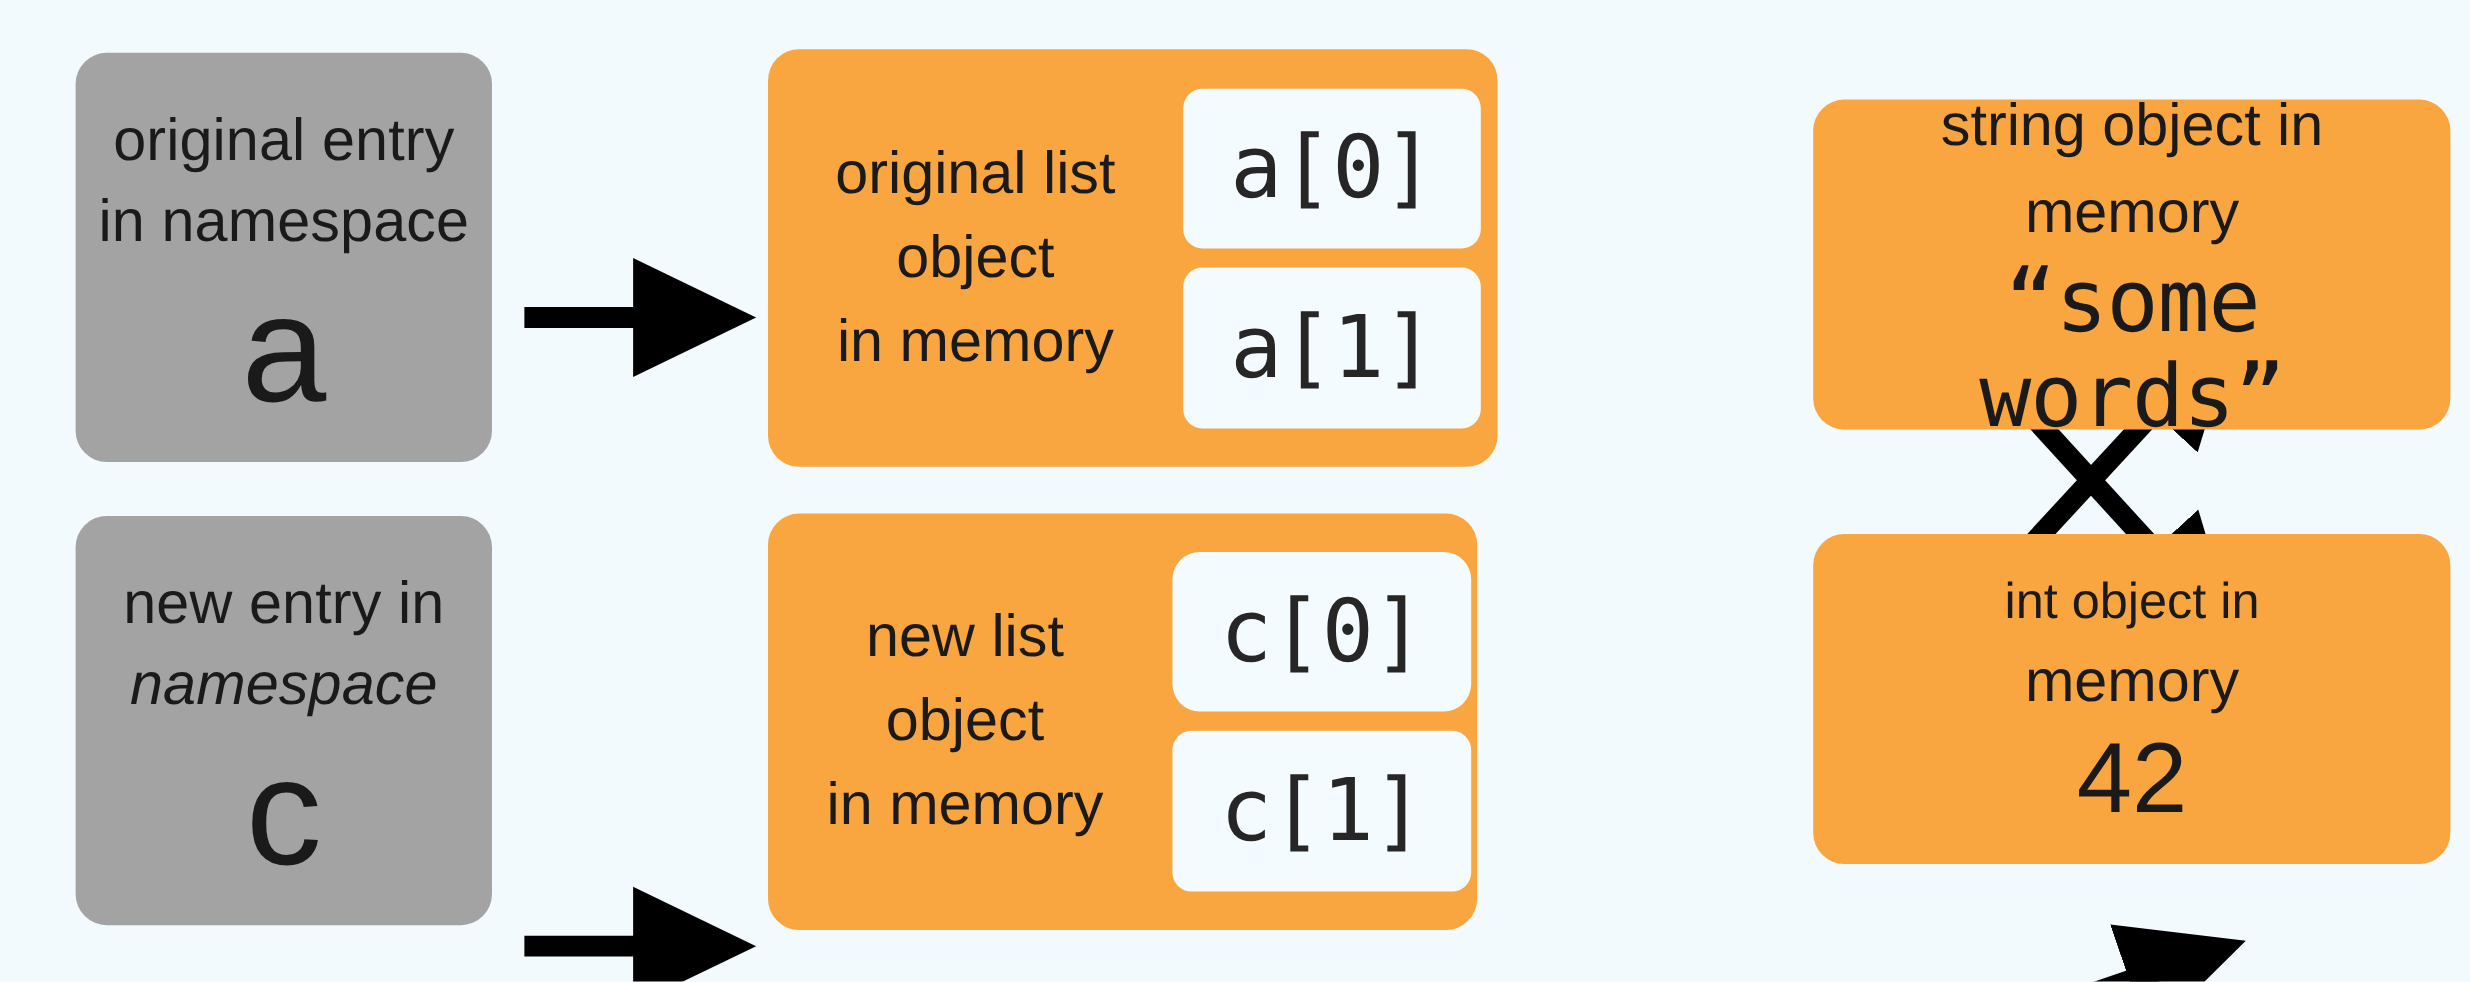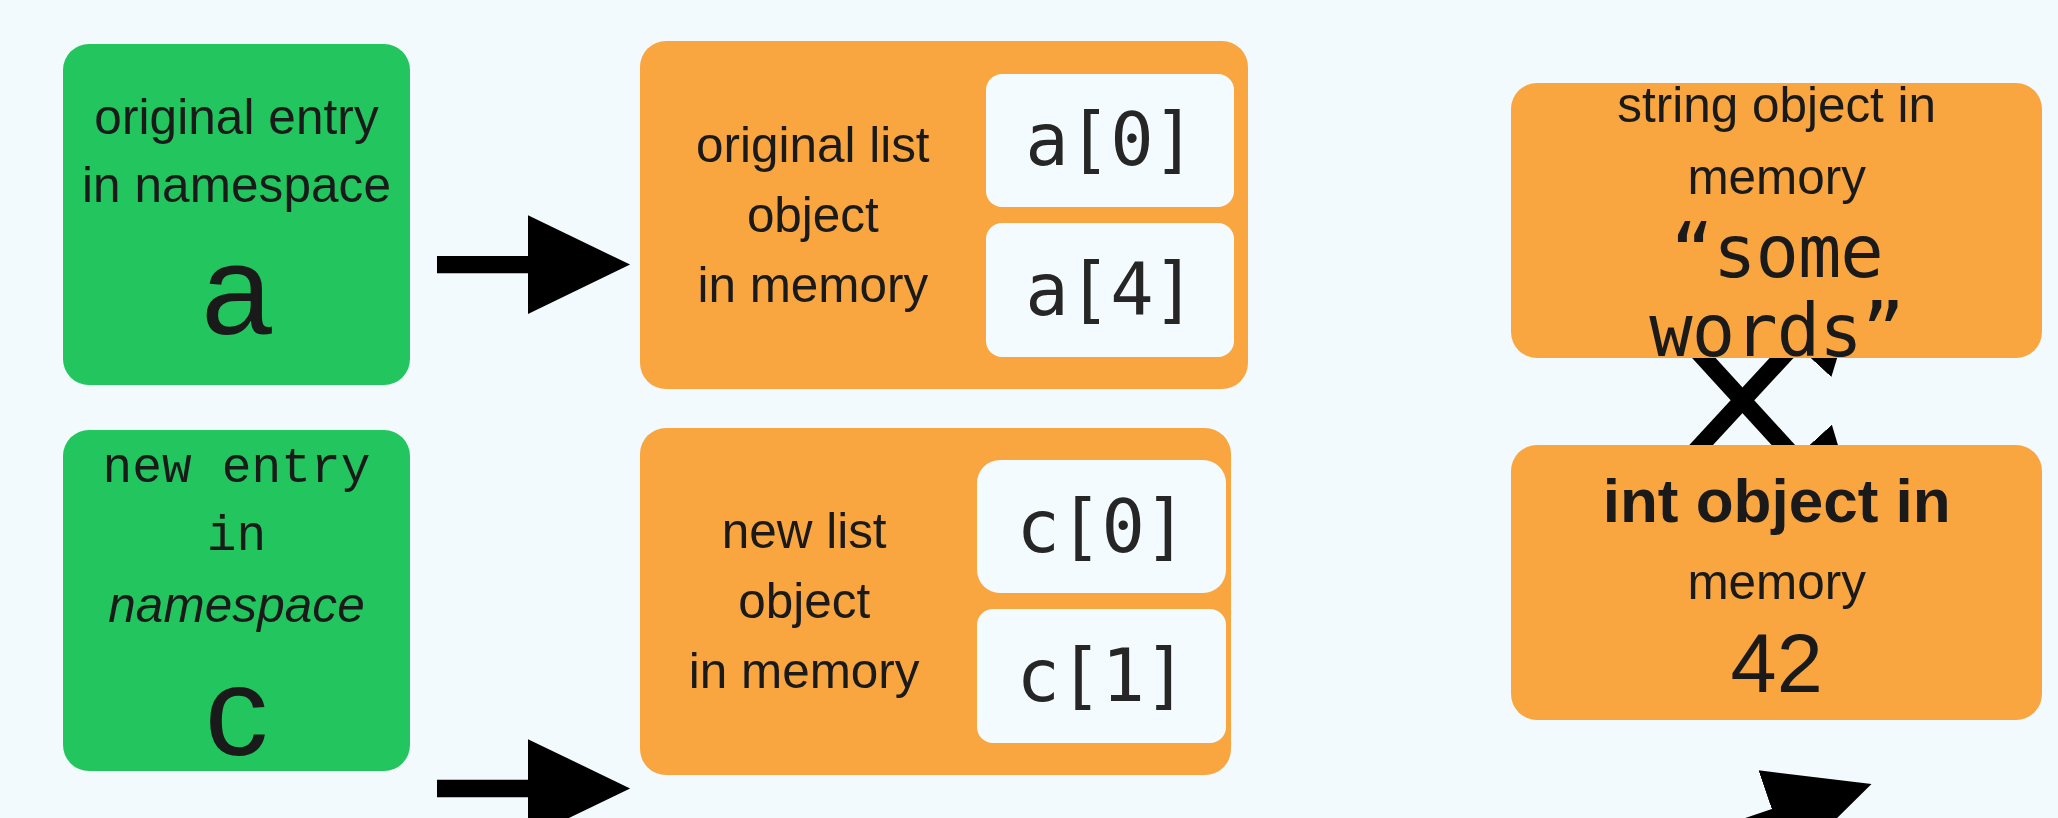--- a/index.html
+++ b/index.html
@@ -24,21 +24,21 @@
     position: absolute;
     box-sizing: border-box;
     display: flex;
     align-items: center;
     justify-content: center;
     color: #1a1a1a;
   }
 
   
   .ns-box {
-    background: #22c55e;
+    background: #a3a3a3;
     border-radius: 26px;
     flex-direction: column;
     text-align: center;
     padding: 18px 14px 10px 14px;
   }
   .ns-label {
     font-size: 37px;
     line-height: 1.38;
     letter-spacing: 0.1px;
   }
@@ -147,34 +147,34 @@
     <line x1="1635.709090909091" y1="864.6272727272727" x2="1846.8545454545456" y2="792.4636363636364" stroke="#000000" stroke-width="17.372727272727275" marker-end="url(#ah)"></line>
   </svg>
 
   <div class="box ns-box" style="left: 62.8091px; top: 44.1px; width: 347.455px; height: 340.773px;">
     <div class="ns-label" style="font-size: 49.4455px;">original entry</div>
     <div class="ns-label" style="font-size: 49.4455px;">in namespace</div>
     <div class="ns-name" style="font-size: 126.955px;">a</div>
   </div>
 
   <div class="box ns-box" style="left: 62.8091px; top: 430.309px; width: 347.455px; height: 340.773px;">
-    <div class="ns-label" style="font-size: 49.4455px; font-family: Liberation Mono, monospace;">new entry in</div>
+    <div class="ns-label" style="font-size: 49.4455px;">new entry in</div>
     <div class="ns-label" style="font-size: 49.4455px; font-style: italic;">namespace</div>
     <div class="ns-name" style="font-size: 126.955px;">c</div>
   </div>
 
   <div class="box list-box" style="left: 640.118px; top: 41.4273px; width: 608px; height: 347.455px;">
     <div class="list-desc" style="font-size: 49.4455px; width: 318.055px;">
       <div>original list</div>
       <div>object</div>
       <div>in memory</div>
     </div>
     <div class="cells">
       <div class="cell" style="width: 248.564px; height: 133.636px; font-size: 72.1636px;">a[0]</div>
-      <div class="cell" style="width: 248.564px; height: 133.636px; font-size: 72.1636px;">a[4]</div>
+      <div class="cell" style="width: 248.564px; height: 133.636px; font-size: 72.1636px;">a[1]</div>
     </div>
   </div>
 
   <div class="box list-box" style="left: 640.118px; top: 427.636px; width: 590.673px; height: 347.455px;">
     <div class="list-desc" style="font-size: 49.4455px; width: 318.055px;">
       <div>new list</div>
       <div>object</div>
       <div>in memory</div>
     </div>
     <div class="cells">
@@ -183,18 +183,18 @@
     </div>
   </div>
 
   <div class="box val-box" style="left: 1511.43px; top: 82.8545px; width: 530.536px; height: 275.291px;">
     <div class="val-label" style="font-size: 49.4455px;">string object in</div>
     <div class="val-label" style="font-size: 49.4455px;">memory</div>
     <div class="val-value mono" style="font-size: 72.1636px;">“some words”</div>
   </div>
 
   <div class="box val-box" style="left: 1511.43px; top: 445.009px; width: 530.536px; height: 275.291px;">
-    <div class="val-label" style="font-size: 62px; font-weight: bold;">int object in</div>
+    <div class="val-label" style="font-size: 42px;">int object in</div>
     <div class="val-label" style="font-size: 49.4455px;">memory</div>
     <div class="val-value num" style="font-size: 82.8545px;">42</div>
   </div>
 
 </div>
 
 </body></html>

